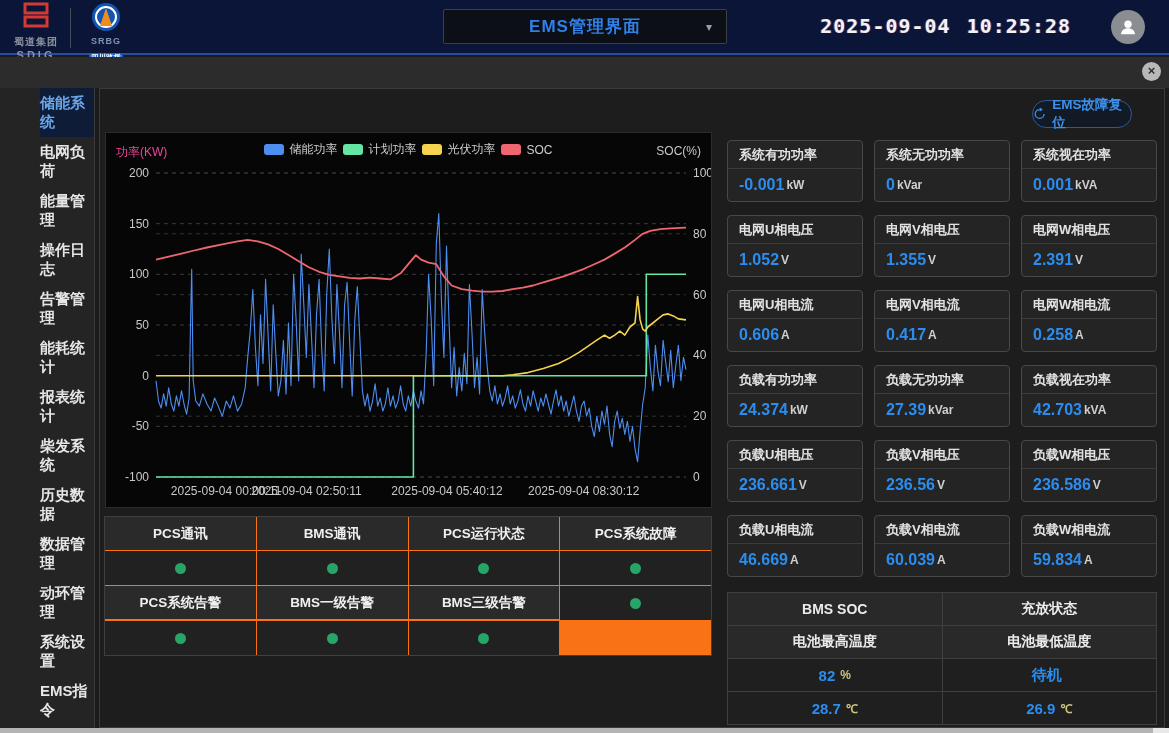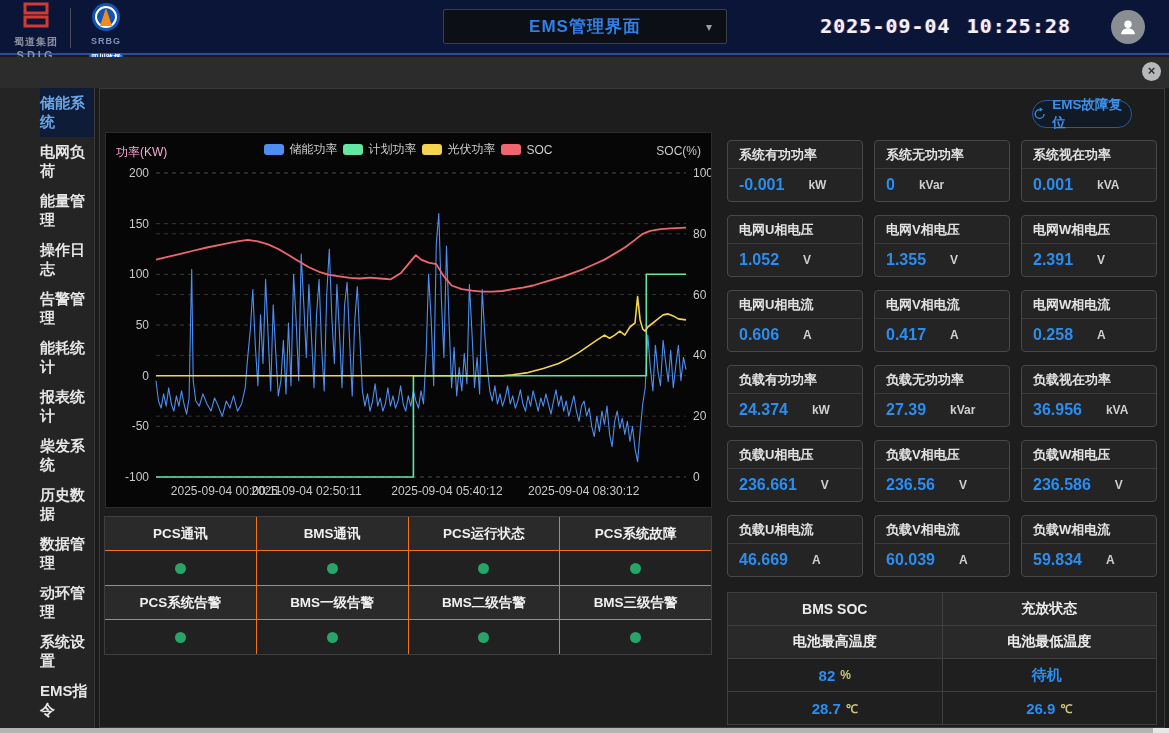--- a/index.html
+++ b/index.html
@@ -30,39 +30,39 @@
   .side-item { height:49px; display:flex; align-items:center; justify-content:center; font-size:15px; font-weight:700; color:#e6e6e6; cursor:pointer; }
   .side-item.active { background:#0e1c38; color:#69a5e6; }
 
   
   .main-panel { position:absolute; left:99px; top:88px; width:1066px; height:640px; background:#1d1d1d; border:1px solid #3a3a3a; }
   .reset-btn { position:absolute; left:1032px; top:100px; width:100px; height:28px; background:#121a26; border:1px solid #2a5a9c; border-radius:14px; color:#3f8fe6; font-size:13.5px; font-weight:700; display:flex; align-items:center; justify-content:center; gap:6px; cursor:pointer; }
 
   
   .chart-card { position:absolute; left:105px; top:132px; width:607px; height:376px; background:#060606; border:1px solid #2c2c2c; }
   .chart-head { position:absolute; left:0; top:8px; width:100%; height:22px; }
-  .ax-left { position:absolute; left:10px; top:3px; font-size:12px; color:#f9a8d4;text-align:right; }
+  .ax-left { position:absolute; left:10px; top:3px; font-size:12px; color:#ec4899;text-align:right; }
   .ax-right { position:absolute; right:10px; top:3px; font-size:12px; color:#c8c8c8; }
   .legend { position:absolute; left:0; right:0; top:0; display:flex; justify-content:center; gap:6px; }
   .legend-item { display:flex; align-items:center; gap:5px; cursor:pointer; }
   .legend-chip { width:20px; height:11px; border-radius:3px; }
   .legend-label { font-size:12px; color:#cfcfcf; }
   #chart-svg { position:absolute; left:0; top:0; }
 
   
   .status-grid { position:absolute; left:104px; top:516px; width:608px; border:1px solid #3f3f3f; background:#f97316; display:grid; grid-template-columns:repeat(4,1fr); gap:1px; }
   .st-cell { background:#2a2a2a; height:33px; display:flex; align-items:center; justify-content:center; font-size:13.5px; font-weight:700; color:#f0f0f0; }
   .st-dot-cell { background:#212121; height:34px; display:flex; align-items:center; justify-content:center; }
   .dot { width:11px; height:11px; border-radius:50%; background:#27a567; }
 
   
   .cards { position:absolute; left:727px; top:140px; width:430px; display:grid; grid-template-columns:repeat(3,136px); gap:13px 11px; }
   .card { height:62px; background:#242424; border:1px solid #484848; border-radius:4px; overflow:hidden; }
   .card .title { height:28px; line-height:28px; padding-left:11px; font-size:13px; font-weight:700; color:#e2e2e2; border-bottom:1px solid #3b3b3b; white-space:nowrap; }
-  .card .val-row { height:32px; display:flex; align-items:center; padding-left:11px; gap:24px; }
+  .card .val-row { height:32px; display:flex; align-items:center; padding-left:11px; gap:2px; }
   .card .val { font-size:16px; font-weight:700; color:#2b8df0; }
   .card .unit { font-size:12px; font-weight:700; color:#cfcfcf; }
 
   
   .bms { position:absolute; left:727px; top:592px; width:430px; border:1px solid #3f3f3f; background:#3f3f3f; display:grid; grid-template-columns:repeat(2,1fr); gap:1px; }
   .bms-h { background:#292929; height:32px; display:flex; align-items:center; justify-content:center; font-size:14px; font-weight:700; color:#ececec; }
   .bms-v { background:#1f1f1f; height:32px; display:flex; align-items:center; justify-content:center; gap:5px; }
   .bms-v .val { font-size:15px; font-weight:700; color:#2b8df0; }
   .bms-v .unit { font-size:12px; font-weight:700; color:#cfc47e; }
 
@@ -215,21 +215,20 @@
         <span class="dot" style="background: rgb(39, 165, 103);"></span>
       </div>
       <div class="st-dot-cell">
         <span class="dot" style="background: rgb(39, 165, 103);"></span>
       </div>
       <div class="st-dot-cell">
         <span class="dot" style="background: rgb(39, 165, 103);"></span>
       </div>
       <div class="st-cell">PCS系统告警</div>
       <div class="st-cell">BMS一级告警</div>
-      <div class="st-cell">BMS二级告警</div>
       <div class="st-cell">BMS三级告警</div>
       <div class="st-dot-cell">
         <span class="dot" style="background: rgb(39, 165, 103);"></span>
       </div>
       <div class="st-dot-cell">
         <span class="dot" style="background: rgb(39, 165, 103);"></span>
       </div>
       <div class="st-dot-cell">
         <span class="dot" style="background: rgb(39, 165, 103);"></span>
       </div>
@@ -312,21 +311,21 @@
       <div class="card">
       <div class="title">负载无功功率</div>
       <div class="val-row">
         <span class="val">27.39</span>
         <span class="unit">kVar</span>
       </div>
     </div>
       <div class="card">
       <div class="title">负载视在功率</div>
       <div class="val-row">
-        <span class="val">36.956</span>
+        <span class="val">42.703</span>
         <span class="unit">kVA</span>
       </div>
     </div>
       <div class="card">
       <div class="title">负载U相电压</div>
       <div class="val-row">
         <span class="val">236.661</span>
         <span class="unit">V</span>
       </div>
     </div>

